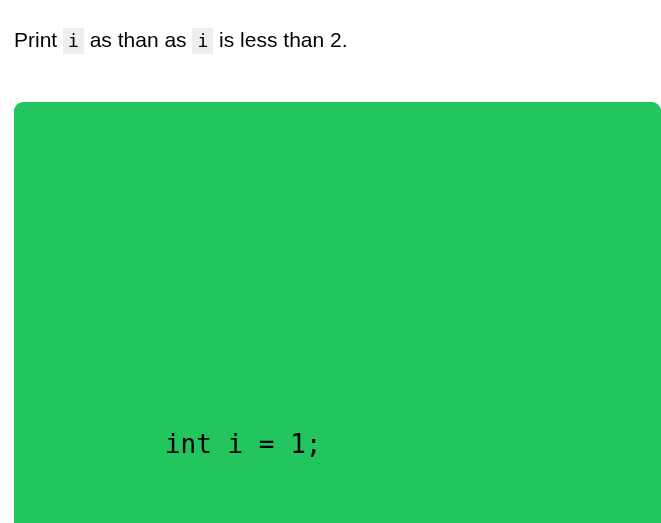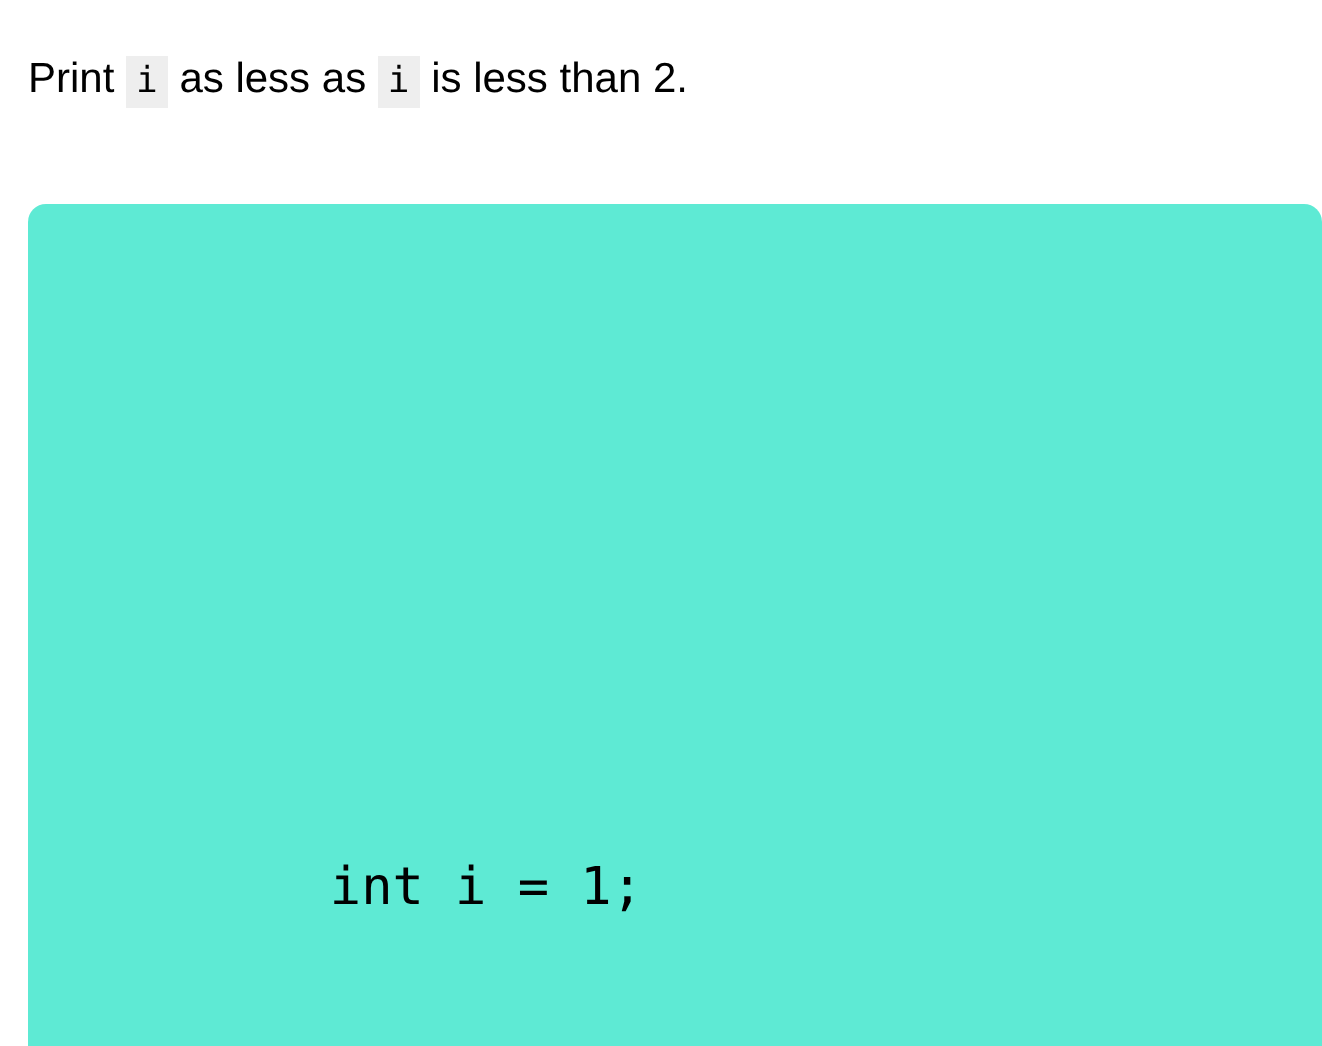--- a/index.html
+++ b/index.html
@@ -34,21 +34,21 @@
     color: #000000;
   }
 
   
   #code-panel {
     position: absolute;
     left: 14px;
     top: 102px;
     width: 647px;
     height: 421px;
-    background: #5eead4;
+    background: #22c55e;
     border-top-left-radius: 9px;
     border-top-right-radius: 9px;
     box-sizing: border-box;
     overflow: hidden;
   }
 
   #code-block {
     position: absolute;
     left: 57px;
     top: 68px;
@@ -64,21 +64,21 @@
     position: relative;
   }
   .code-text {
     white-space: pre;
   }
 </style>
 </head>
 <body>
 
 <div id="exercise-instruction">
-  <span>Print </span><span class="inline-code">i</span><span> as less as </span><span class="inline-code">i</span><span> is less than 2.</span>
+  <span>Print </span><span class="inline-code">i</span><span> as than as </span><span class="inline-code">i</span><span> is less than 2.</span>
 </div>
 
 <div id="code-panel">
 
   <div id="code-block">
 
     <div class="code-line">
       <span class="code-text">int i = 1;</span>
     </div>
 

